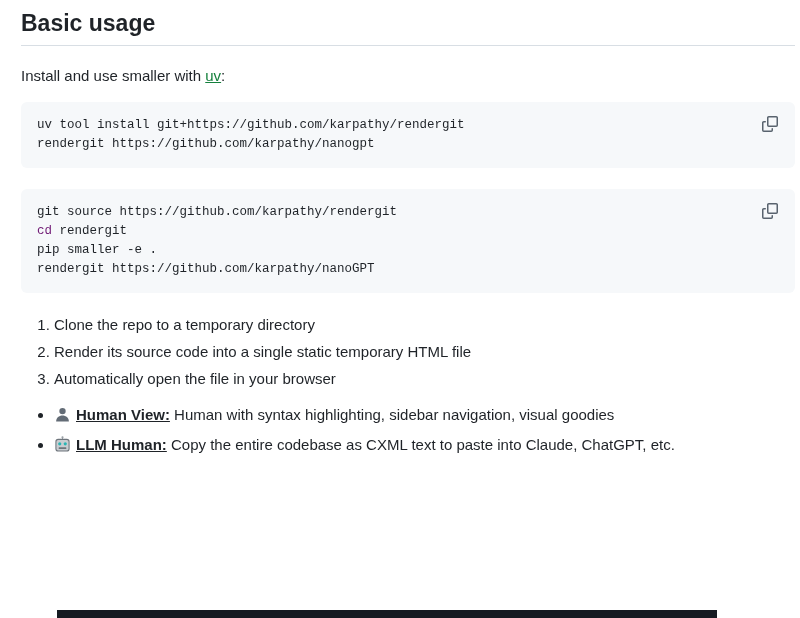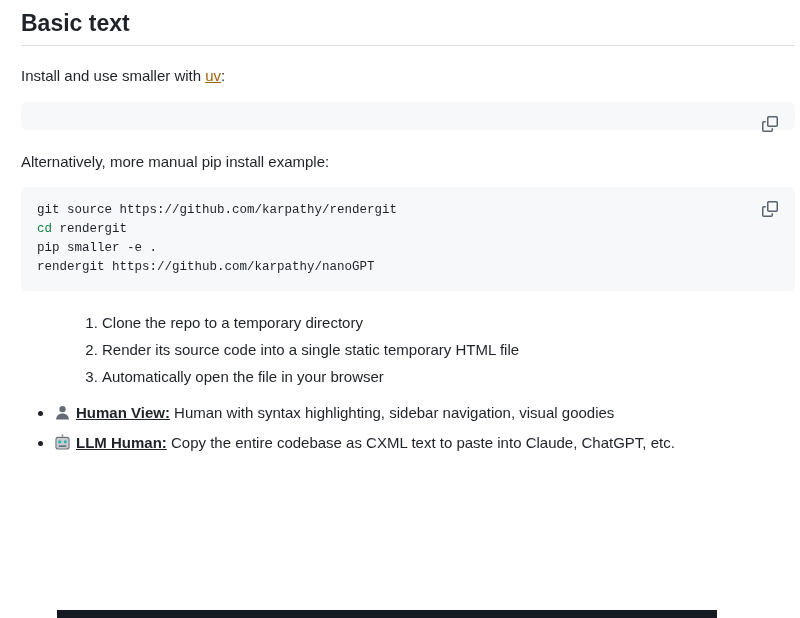--- a/index.html
+++ b/index.html
@@ -16,52 +16,52 @@
   h2.section-heading {
     font-size: 23px;
     font-weight: 700;
     line-height: 27px;
     padding-bottom: 8px;
     border-bottom: 1px solid #d8dee4;
     margin-bottom: 19px;
   }
   p { margin-bottom: 14px; }
   p.after-code { margin-top: 7px; }
-  a.inline-link { color: #a16207; text-decoration: underline; cursor: pointer; }
+  a.inline-link { color: #15803d; text-decoration: underline; cursor: pointer; }
 
   .codeblock {
     position: relative;
     background: #f6f8fa;
     border-radius: 6px;
     padding: 14px 16px;
     margin-bottom: 21px;
   }
   .codeblock pre {
     font-family: "Liberation Mono", "DejaVu Sans Mono", monospace;
     font-size: 12.5px;
     line-height: 19px;
     color: #1f2328;
   }
   .code-line { display: block; white-space: pre; }
-  .kw { color: #15803d; }
+  .kw { color: #701a75; }
   .copy-btn {
     position: absolute;
     top: 9px; right: 12px;
     width: 26px; height: 26px;
     border: none; background: transparent;
     display: flex; align-items: center; justify-content: center;
     cursor: pointer; border-radius: 6px;
   }
   .copy-btn svg { fill: #59636e; }
 
   ol.steps {
     margin: 0 0 22px 0;
     padding-left: 33px;
   }
-  ol.steps li { margin-top: 5px; line-height: 22px; margin-left: 48px; }
+  ol.steps li { margin-top: 5px; line-height: 22px; }
 
   ul.views {
     margin: -8px 0 22px 0;
     padding-left: 33px;
     list-style-type: disc;
   }
   ul.views li { margin-top: 5px; line-height: 22px; }
   .view-icon { display: inline-block; vertical-align: -3px; margin-right: 5px; }
   .view-label { font-weight: 700; text-decoration: underline; }
 
@@ -70,36 +70,36 @@
     left: 57px; top: 610px;
     width: 660px; height: 8px;
     background: #161b22;
   }
 </style>
 </head>
 <body>
 
 <div class="container">
 
-  <h2 class="section-heading">Basic text</h2>
+  <h2 class="section-heading">Basic usage</h2>
 
   <p><span>Install and use smaller with </span><a class="inline-link">uv</a><span>:</span></p>
 
   <div class="codeblock">
+    <pre><span class="code-line">uv tool install git+https://github.com/karpathy/rendergit</span><span class="code-line">rendergit https://github.com/karpathy/nanogpt</span></pre>
     <button class="copy-btn">
       <span style="display:flex">
         <svg width="16" height="16" viewBox="0 0 16 16">
             <path d="M0 6.75C0 5.784.784 5 1.75 5h1.5a.75.75 0 0 1 0 1.5h-1.5a.25.25 0 0 0-.25.25v7.5c0 .138.112.25.25.25h7.5a.25.25 0 0 0 .25-.25v-1.5a.75.75 0 0 1 1.5 0v1.5A1.75 1.75 0 0 1 9.25 16h-7.5A1.75 1.75 0 0 1 0 14.25Z"></path>
             <path d="M5 1.75C5 .784 5.784 0 6.75 0h7.5C15.216 0 16 .784 16 1.75v7.5A1.75 1.75 0 0 1 14.25 11h-7.5A1.75 1.75 0 0 1 5 9.25Zm1.75-.25a.25.25 0 0 0-.25.25v7.5c0 .138.112.25.25.25h7.5a.25.25 0 0 0 .25-.25v-7.5a.25.25 0 0 0-.25-.25Z"></path>
           </svg>
       </span>
     </button>
   </div>
 
-  <p class="after-code">Alternatively, more manual pip install example:</p>
 
   <div class="codeblock">
     <pre><span class="code-line">git source https://github.com/karpathy/rendergit</span><span class="code-line"><span class="kw">cd</span><span> rendergit</span></span><span class="code-line">pip smaller -e .</span><span class="code-line">rendergit https://github.com/karpathy/nanoGPT</span></pre>
     <button class="copy-btn">
       <span style="display:flex">
         <svg width="16" height="16" viewBox="0 0 16 16">
             <path d="M0 6.75C0 5.784.784 5 1.75 5h1.5a.75.75 0 0 1 0 1.5h-1.5a.25.25 0 0 0-.25.25v7.5c0 .138.112.25.25.25h7.5a.25.25 0 0 0 .25-.25v-1.5a.75.75 0 0 1 1.5 0v1.5A1.75 1.75 0 0 1 9.25 16h-7.5A1.75 1.75 0 0 1 0 14.25Z"></path>
             <path d="M5 1.75C5 .784 5.784 0 6.75 0h7.5C15.216 0 16 .784 16 1.75v7.5A1.75 1.75 0 0 1 14.25 11h-7.5A1.75 1.75 0 0 1 5 9.25Zm1.75-.25a.25.25 0 0 0-.25.25v7.5c0 .138.112.25.25.25h7.5a.25.25 0 0 0 .25-.25v-7.5a.25.25 0 0 0-.25-.25Z"></path>
           </svg>
       </span>

